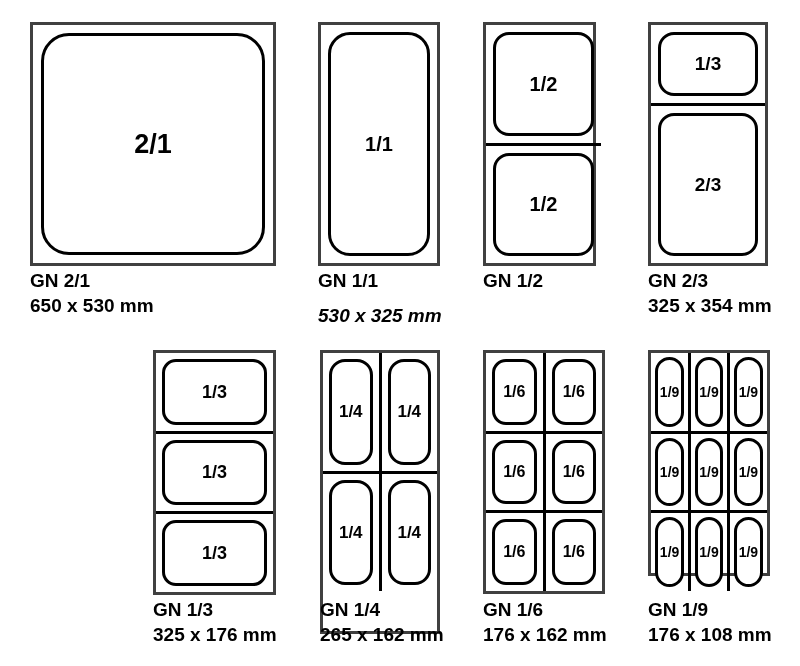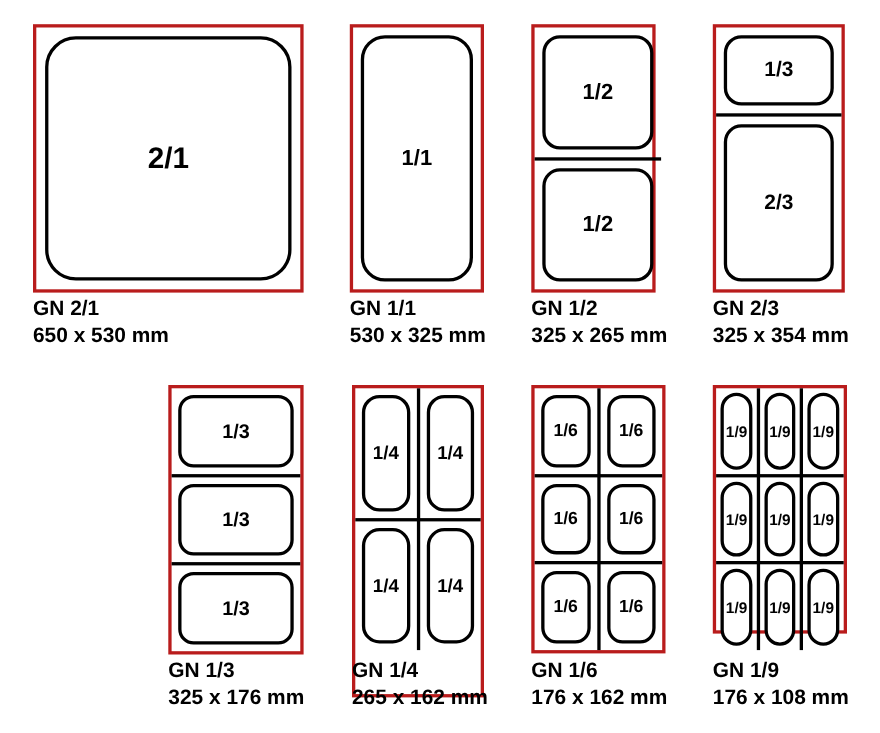--- a/index.html
+++ b/index.html
@@ -15,21 +15,21 @@
     font-family: "Liberation Sans", sans-serif;
   }
   #diagram-root {
     position: absolute;
     left: 0; top: 0;
     width: 800px;
     height: 666px;
   }
   .pan-box {
     position: absolute;
-    border: 3px solid #b91c1c;
+    border: 3px solid #404040;
     box-sizing: border-box;
     background: #ffffff;
     padding-left: 20px;
   }
   .divider-h {
     position: absolute;
     background: #000000;
     height: 3px;
   }
   .divider-v {
@@ -71,32 +71,31 @@
       </div>
     </div>
     <div class="caption" style="left: 30px; top: 271px;">GN 2/1</div>
     <div class="caption" style="left: 30px; top: 296px;">650 x 530 mm</div>
     <div class="pan-box" style="left: 318px; top: 22px; width: 122px; height: 244px;">
       <div class="inner-rect" style="left: 7px; top: 7px; width: 102px; height: 224px; border-radius: 22px;">
         <span class="cell-label" style="font-size: 20px;">1/1</span>
       </div>
     </div>
     <div class="caption" style="left: 318px; top: 271px;">GN 1/1</div>
-    <div class="caption" style="left: 318px; top: 296px;">530 x 325 mm</div>
+    <div class="caption" style="left: 318px; top: 306px; font-style: italic;">530 x 325 mm</div>
     <div class="pan-box" style="left: 483px; top: 22px; width: 113px; height: 244px;">
       <div class="divider-h" style="left: 0px; width: 115px; top: 117.5px;"></div>
       <div class="inner-rect" style="left: 7px; top: 7px; width: 101px; height: 103.5px; border-radius: 16px;">
         <span class="cell-label" style="font-size: 20px;">1/2</span>
       </div>
       <div class="inner-rect" style="left: 7px; top: 127.5px; width: 101px; height: 103.5px; border-radius: 16px;">
         <span class="cell-label" style="font-size: 20px;">1/2</span>
       </div>
     </div>
     <div class="caption" style="left: 483px; top: 271px;">GN 1/2</div>
-    <div class="caption" style="left: 483px; top: 296px;">325 x 265 mm</div>
     <div class="pan-box" style="left: 648px; top: 22px; width: 120px; height: 244px;">
       <div class="divider-h" style="left: 0px; width: 114px; top: 77.8333px;"></div>
       <div class="inner-rect" style="left: 7px; top: 7px; width: 100px; height: 63.8333px; border-radius: 16px;">
         <span class="cell-label" style="font-size: 19px;">1/3</span>
       </div>
       <div class="inner-rect" style="left: 7px; top: 87.8333px; width: 100px; height: 143.167px; border-radius: 16px;">
         <span class="cell-label" style="font-size: 19px;">2/3</span>
       </div>
     </div>
     <div class="caption" style="left: 648px; top: 271px;">GN 2/3</div>

